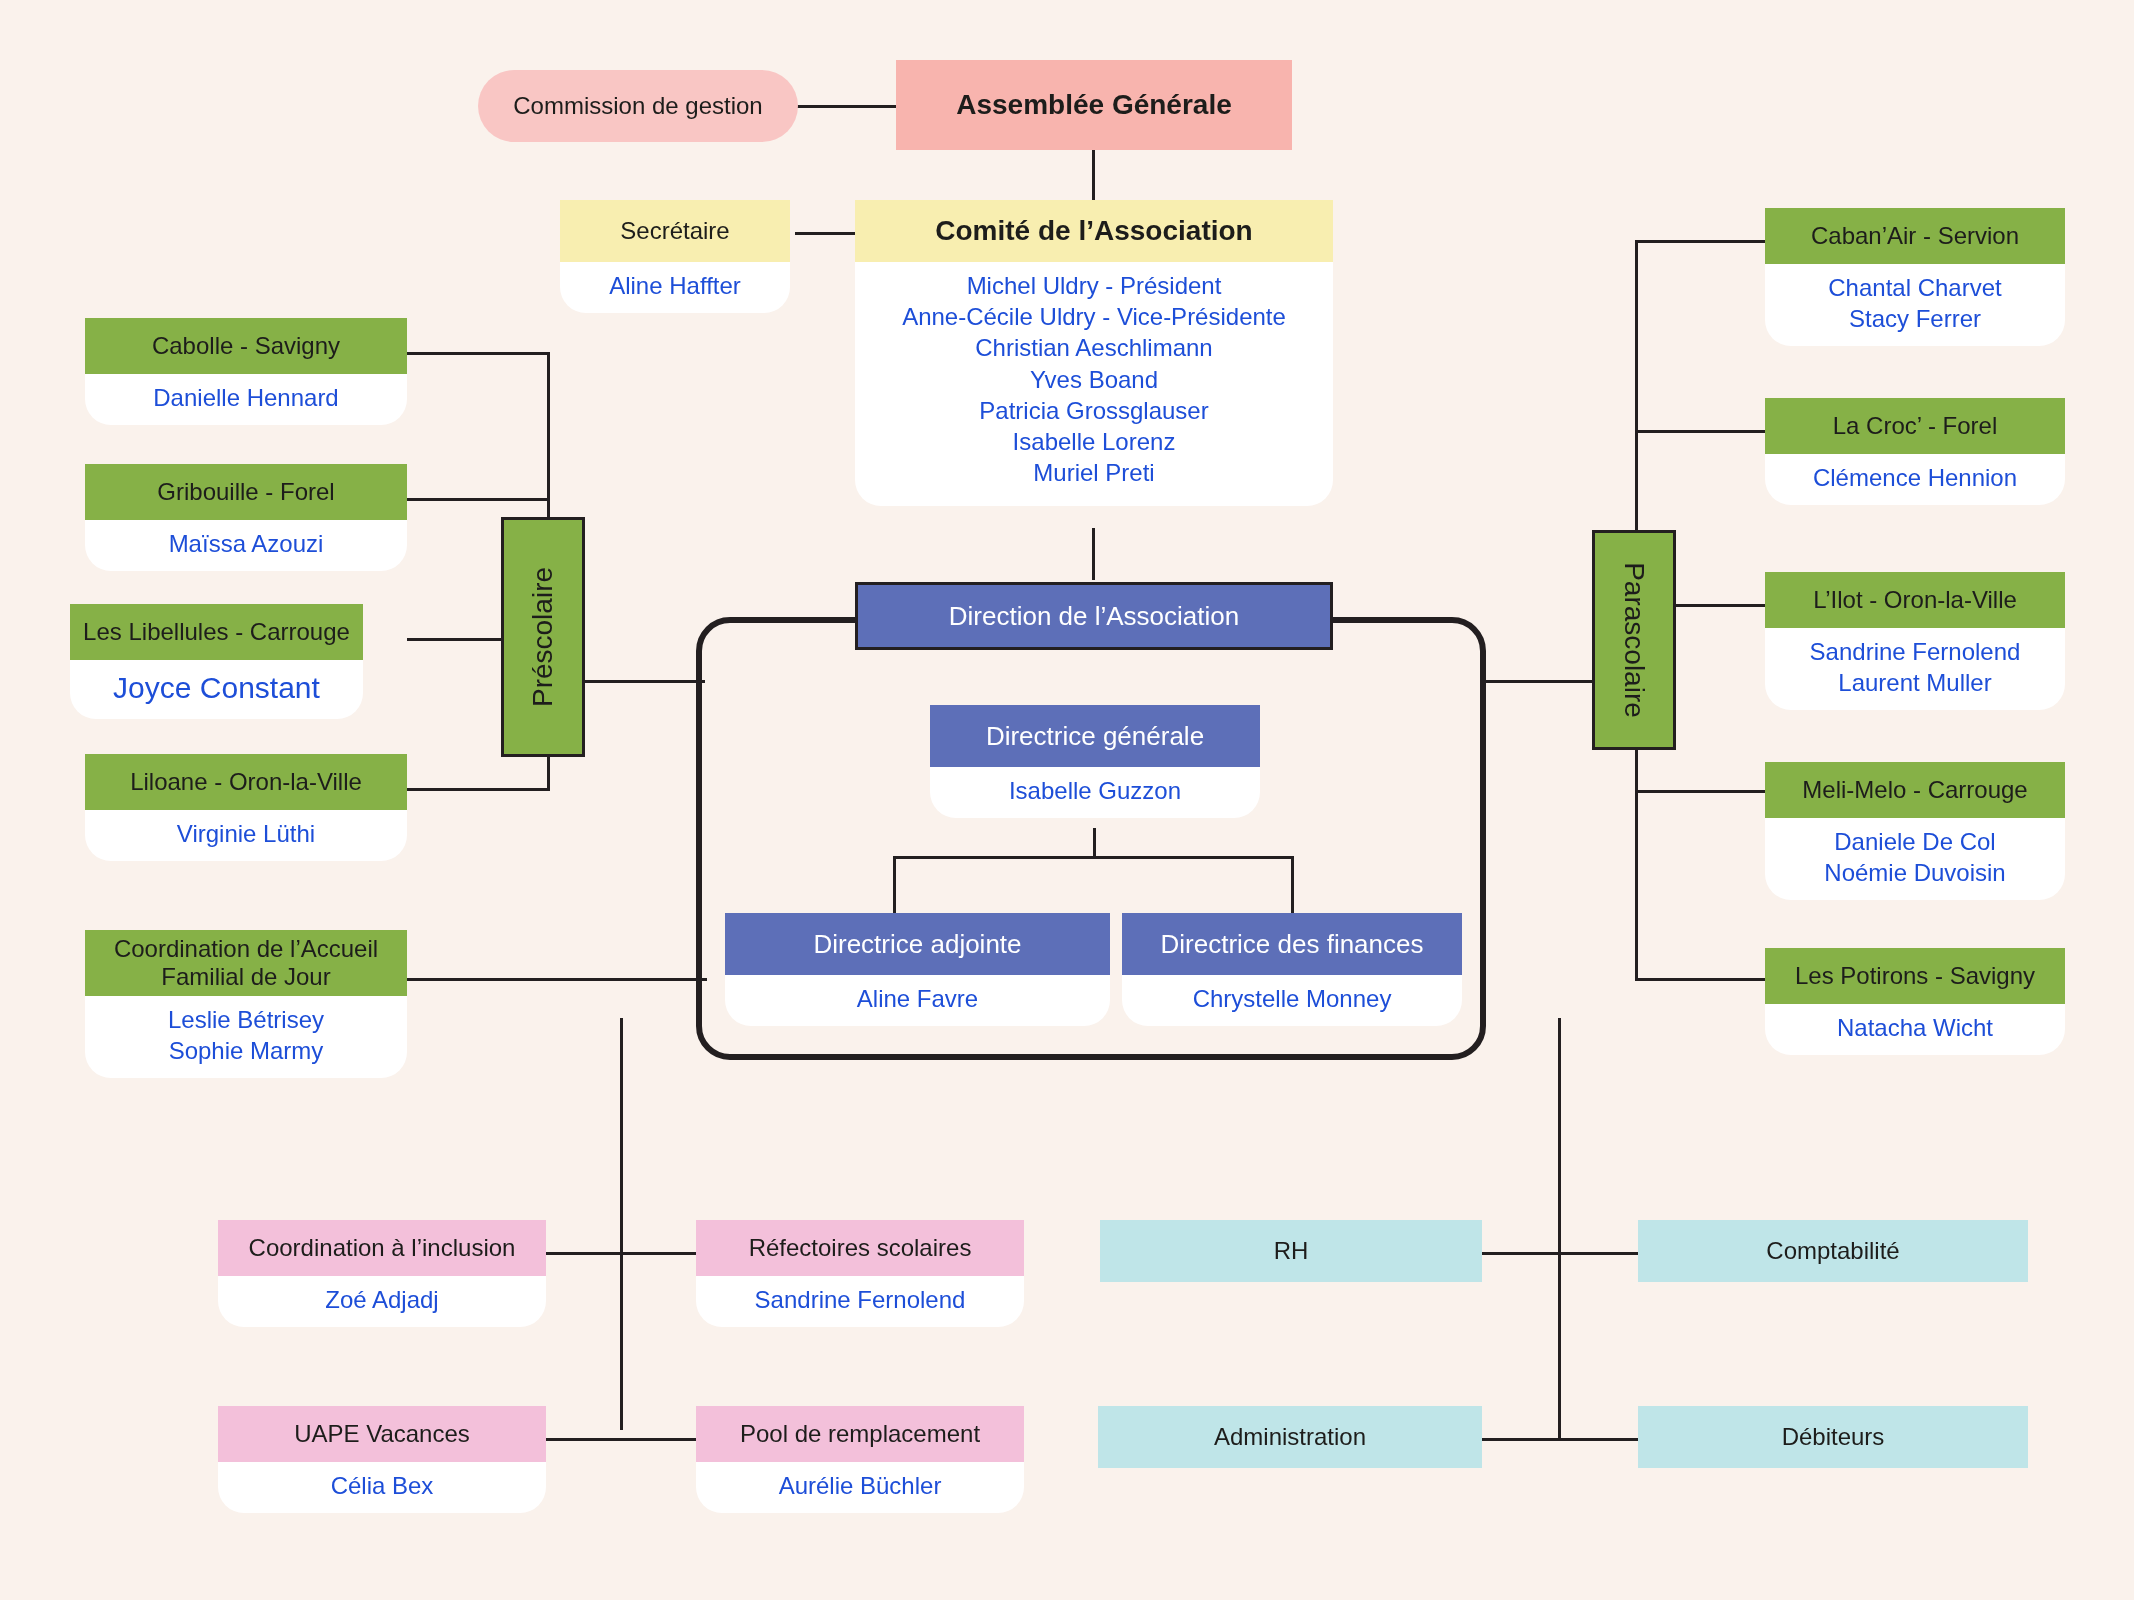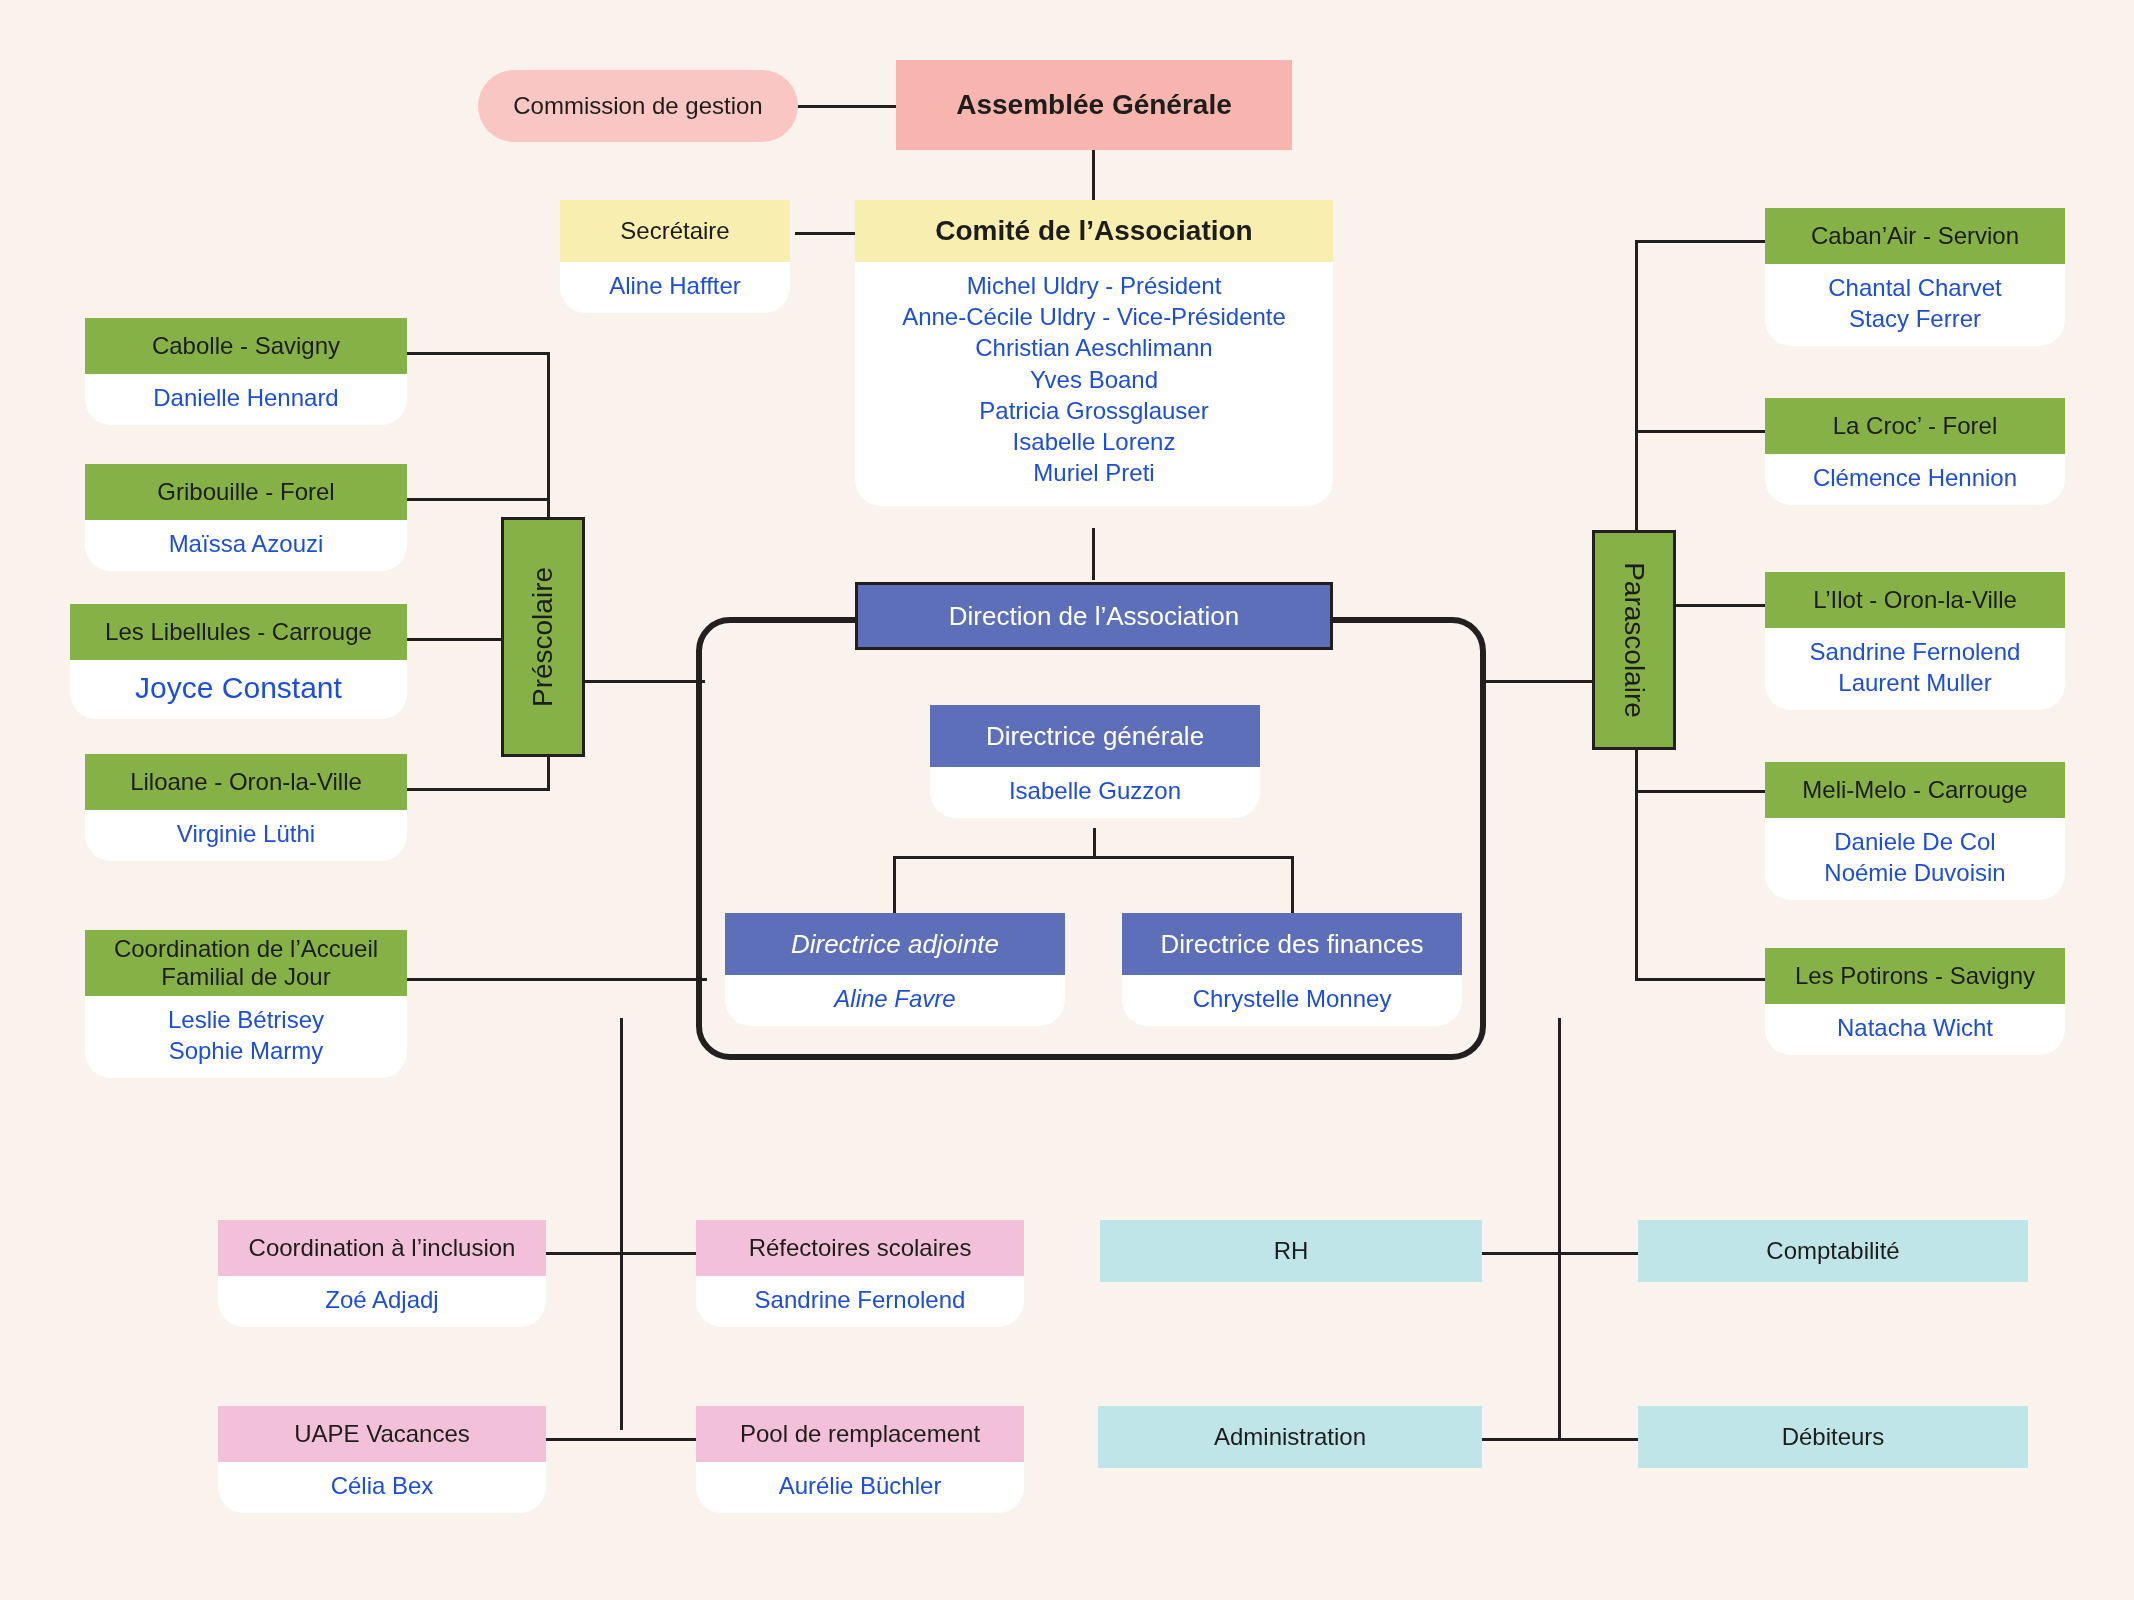--- a/index.html
+++ b/index.html
@@ -159,21 +159,21 @@
     <div class="body" style="font-size:24px;">
       <div>Isabelle Guzzon</div>
     </div>
   </div>
 
   <div class="ln lnv" style="left:1093px;top:828px;height:30px;"></div>
   <div class="ln lnh" style="left:893px;top:856px;width:400px;"></div>
   <div class="ln lnv" style="left:893px;top:856px;height:60px;"></div>
   <div class="ln lnv" style="left:1291px;top:856px;height:60px;"></div>
 
-  <div class="card blue" style="left:725px;top:913px;width:340px;font-style:italic;">
+  <div class="card blue" style="left:725px;top:913px;width:385px;">
     <div class="hdr" style="height:62px;font-size:26px;">Directrice adjointe</div>
     <div class="body" style="font-size:24px;">
       <div>Aline Favre</div>
     </div>
   </div>
 
   <div class="card blue" style="left:1122px;top:913px;width:340px;">
     <div class="hdr" style="height:62px;font-size:26px;">Directrice des finances</div>
     <div class="body" style="font-size:24px;">
       <div>Chrystelle Monney</div>
@@ -191,21 +191,21 @@
     </div>
   </div>
 
   <div class="card green" style="left:85px;top:464px;width:322px;">
     <div class="hdr" style="height:56px;font-size:24px;">Gribouille - Forel</div>
     <div class="body" style="font-size:24px;">
       <div>Maïssa Azouzi</div>
     </div>
   </div>
 
-  <div class="card green" style="left:70px;top:604px;width:337px;">
+  <div class="card green" style="left:70px;top:604px;width:293px;">
     <div class="hdr" style="height:56px;font-size:24px;">Les Libellules - Carrouge</div>
     <div class="body" style="font-size:30px;">
       <div>Joyce Constant</div>
     </div>
   </div>
 
   <div class="card green" style="left:85px;top:754px;width:322px;">
     <div class="hdr" style="height:56px;font-size:24px;">Liloane - Oron-la-Ville</div>
     <div class="body" style="font-size:24px;">
       <div>Virginie Lüthi</div>

